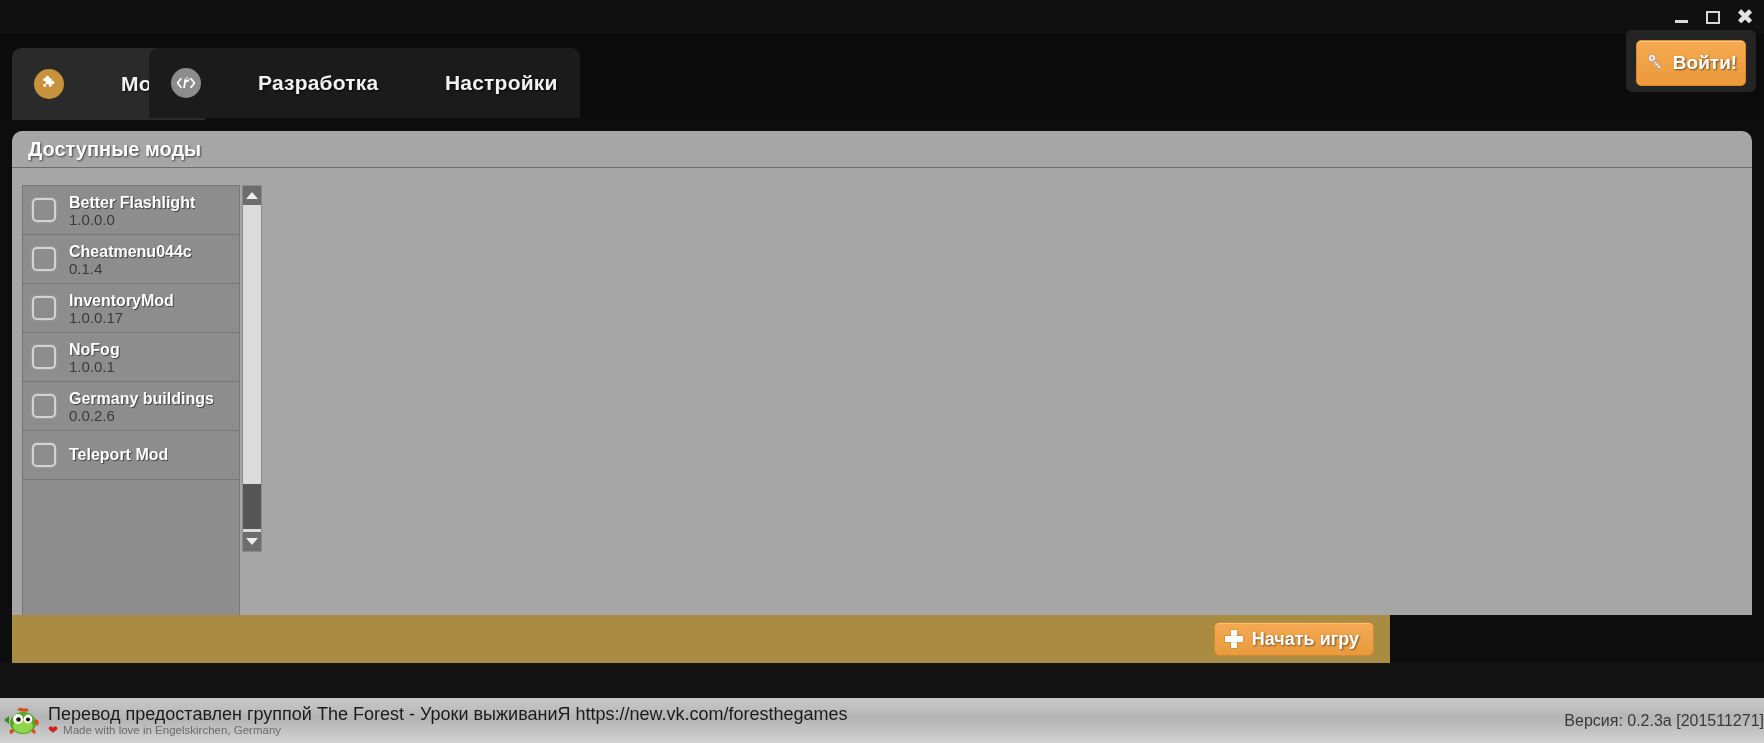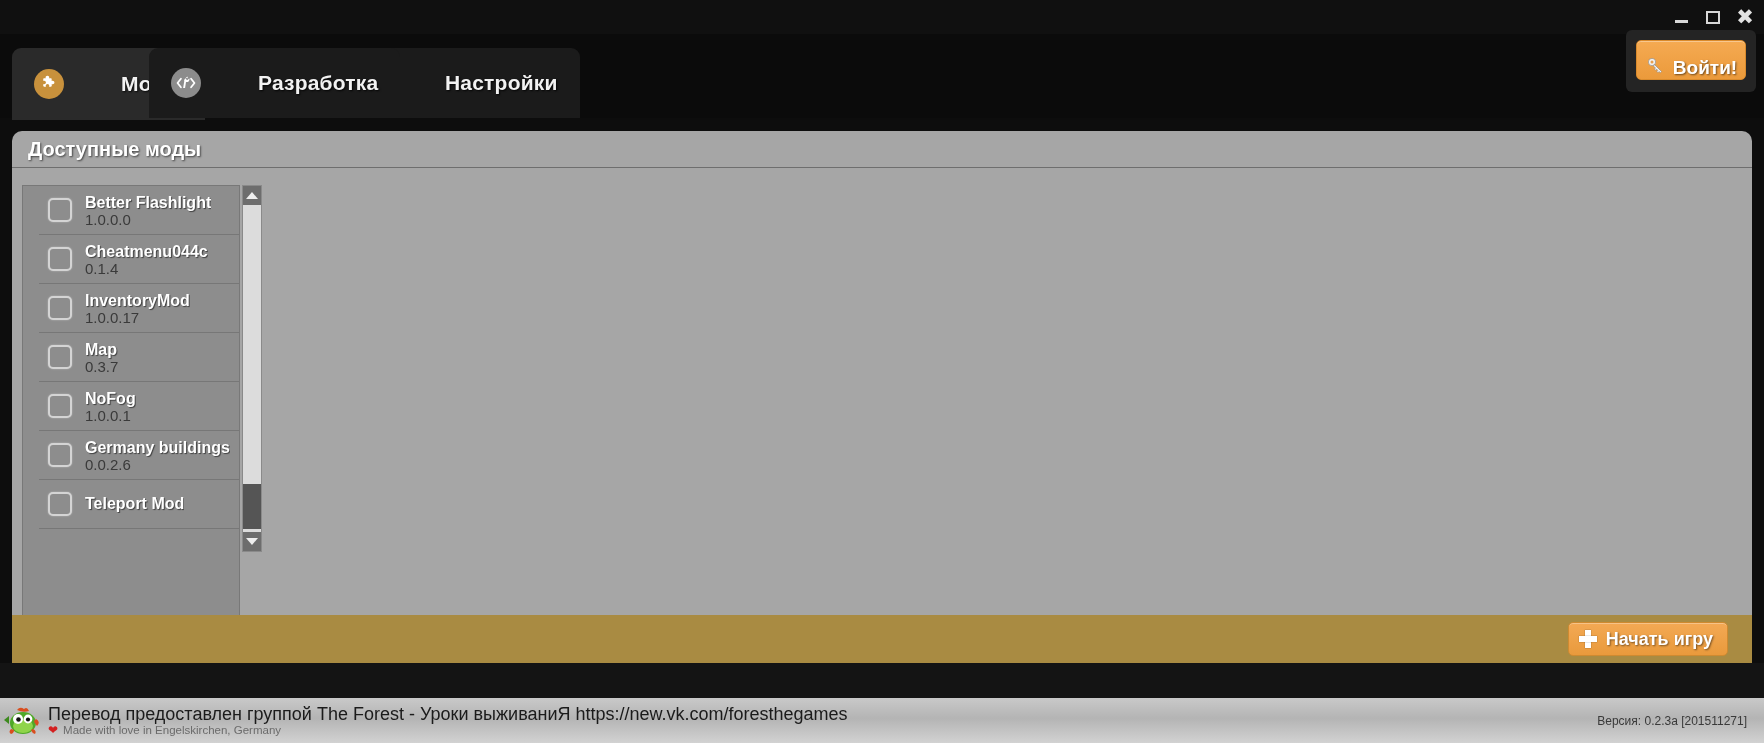--- a/index.html
+++ b/index.html
@@ -114,26 +114,26 @@
 
   
   #login-wrap {
     position: absolute;
     right: 18px; top: 40px;
     width: 110px;
     z-index: 7;
   }
   #login-button {
     width: 110px;
-    height: 40px;
+    height: 46px;
     border-radius: 5px;
     background: linear-gradient(#f5aa52, #eb9a3b);
     border: 1px solid #d98a2c;
     display: flex;
-    align-items: flex-end;
+    align-items: center;
     justify-content: center;
     gap: 7px;
     cursor: pointer;
     box-shadow: 0 1px 0 rgba(255,255,255,0.35) inset;
   }
   #login-button .lbl {
     color: #ffffff;
     font-size: 19px;
     font-weight: bold;
     text-shadow: 1px 1px 2px rgba(0,0,0,0.55);
@@ -184,21 +184,20 @@
     height: 367px;
     display: flex;
   }
   #modlist {
     width: 218px;
     height: 462px;
     background: #8d8d8d;
     border: 1px solid #787878;
     overflow: hidden;
     position: relative;
-    padding-left: 16px;
   }
   .mod-row {
     height: 49px;
     display: flex;
     align-items: center;
     border-bottom: 1px solid #777777;
     padding-left: 9px;
     cursor: pointer;
   }
   .mod-check {
@@ -267,27 +266,27 @@
     width: 18px;
     height: 45px;
     background: #555555;
     cursor: pointer;
   }
 
   
   #action-bar {
     position: absolute;
     left: 12px; top: 615px;
-    width: 1740px; height: 48px;
+    width: 1378px; height: 48px;
     background: #a98b42;
     z-index: 4;
     display: flex;
     align-items: center;
     justify-content: flex-end;
-    padding-right: 24px;
+    padding-right: 16px;
   }
   #start-button {
     height: 34px;
     padding: 0 14px 0 10px;
     border-radius: 5px;
     background: linear-gradient(#f3a954, #e99a3c);
     border: 1px solid #cf8a30;
     display: flex;
     align-items: center;
     gap: 9px;
@@ -355,23 +354,23 @@
     align-items: center;
     gap: 5px;
     color: #6b6b6b;
     font-size: 11.5px;
     line-height: 14px;
     white-space: nowrap;
   }
   .heart { color: #d32020; font-size: 12px; }
   #version {
     position: absolute;
-    right: 17px;
+    right: 0;
     color: #3a3a3a;
-    font-size: 12px;
+    font-size: 16px;
     white-space: nowrap;
   }
 </style>
 </head>
 <body>
 
 <div id="titlebar" class="dots">
   <div id="window-controls">
     <div class="winbtn">
       <div class="glyph-min"></div>
@@ -461,27 +460,20 @@
           <div class="mod-row">
             <div class="mod-check"></div>
             <div class="mod-text">
               <div class="mod-name">InventoryMod</div>
               <div class="mod-ver">1.0.0.17</div>
             </div>
           </div>
           <div class="mod-row">
             <div class="mod-check"></div>
             <div class="mod-text">
-              <div class="mod-name">Map</div>
-              <div class="mod-ver">0.3.7</div>
-            </div>
-          </div>
-          <div class="mod-row">
-            <div class="mod-check"></div>
-            <div class="mod-text">
               <div class="mod-name">NoFog</div>
               <div class="mod-ver">1.0.0.1</div>
             </div>
           </div>
           <div class="mod-row">
             <div class="mod-check"></div>
             <div class="mod-text">
               <div class="mod-name">Germany buildings</div>
               <div class="mod-ver">0.0.2.6</div>
             </div>

